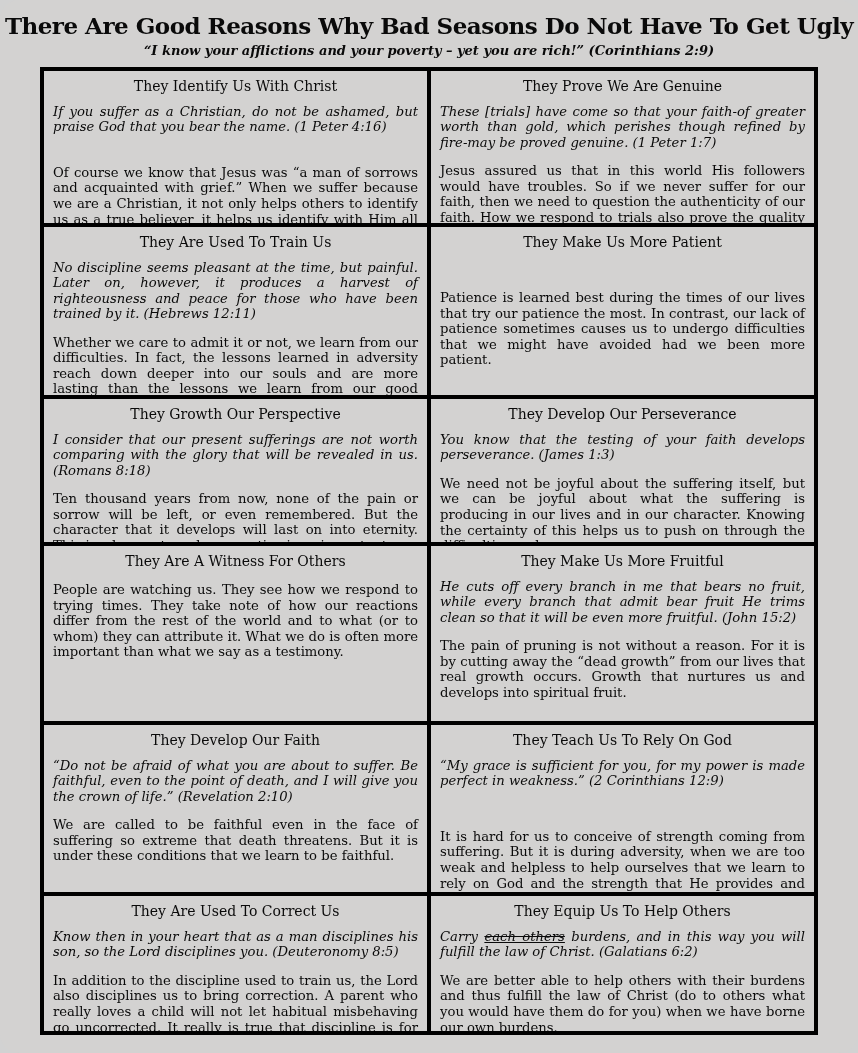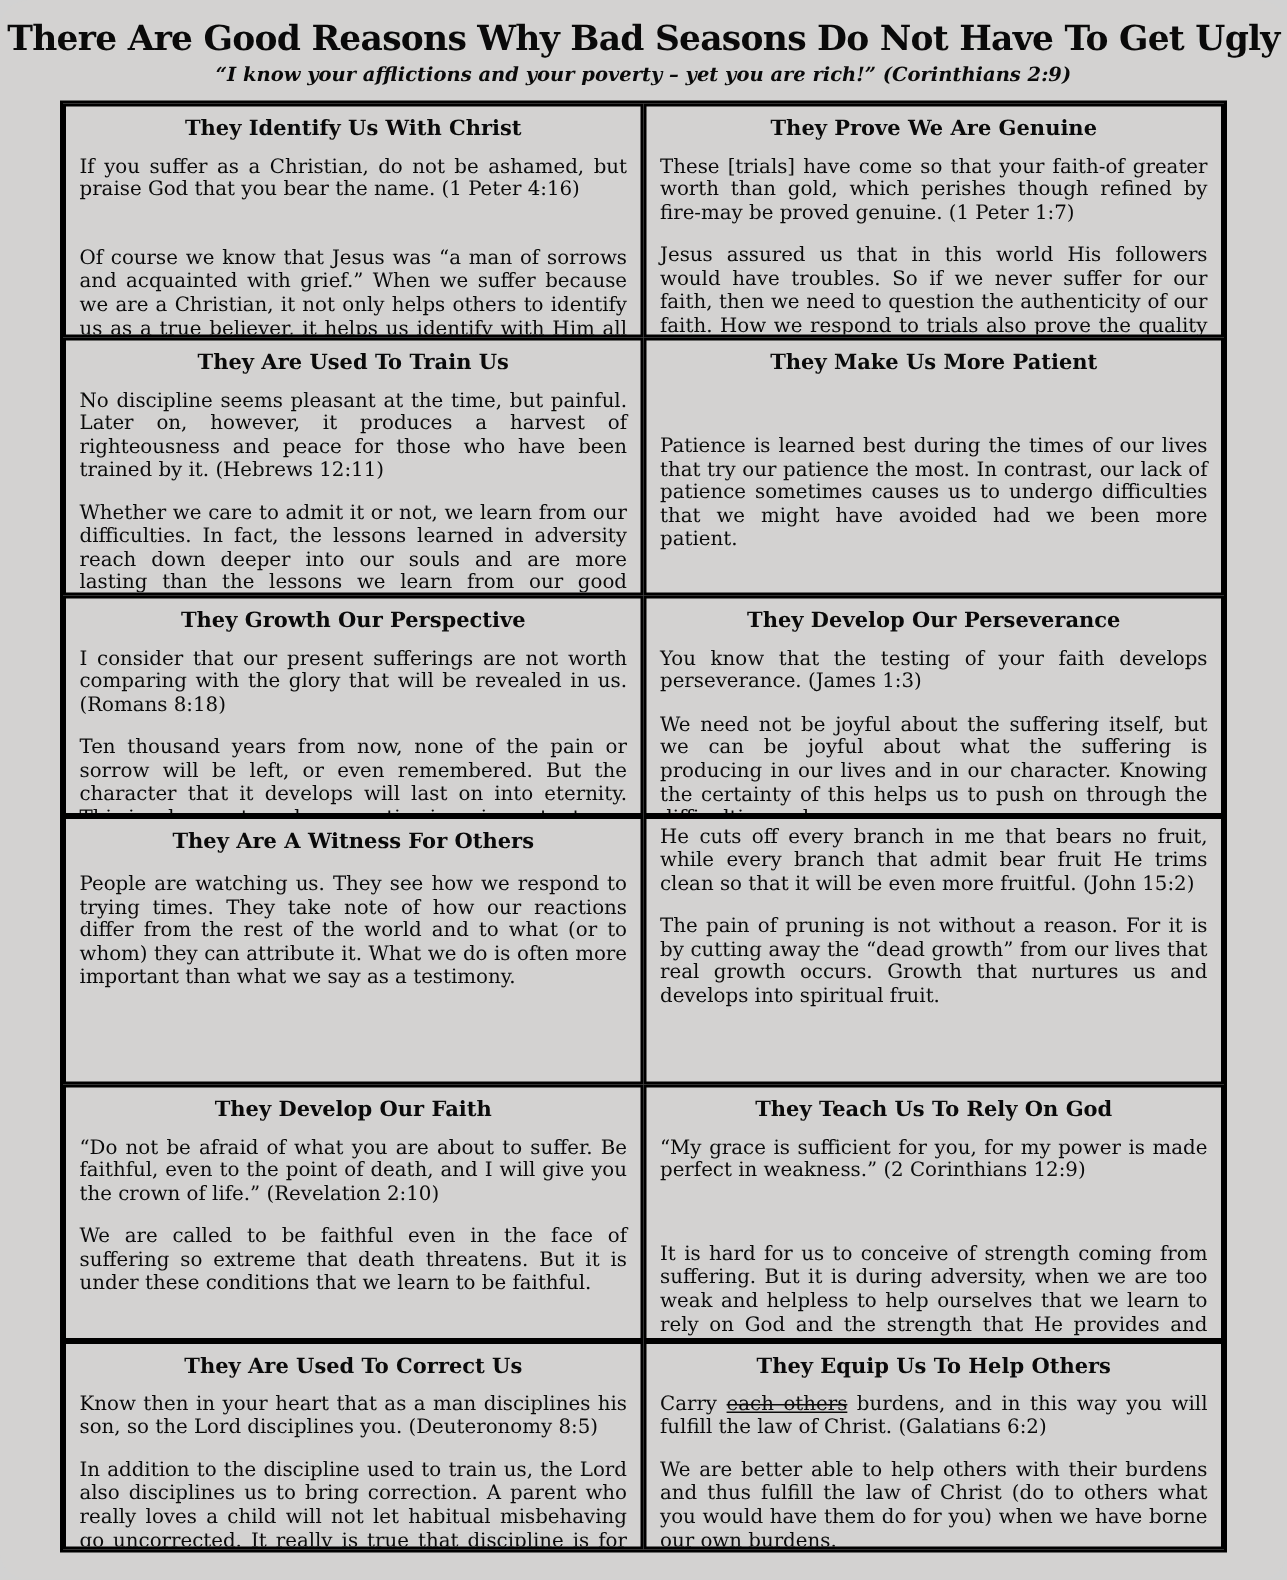--- a/index.html
+++ b/index.html
@@ -45,26 +45,27 @@
     background: #d3d2d1;
   }
   .cell {
     border: 2px solid #000;
     box-sizing: border-box;
     padding: 5px 9px 4px 9px;
     overflow: hidden;
   }
   .cell-heading {
     font-size: 14px;
-    font-weight: bold;
+    font-weight: normal;
     text-align: center;
     margin: 2px 0 10px 0;
   }
   .quote {
     font-size: 13.2px;
+    font-style: italic;
     text-align: justify;
     line-height: 1.17;
     margin: 0;
   }
   .commentary {
     font-size: 13.2px;
     text-align: justify;
     line-height: 1.18;
     margin: 13px 0 0 0;
   }
@@ -120,20 +121,21 @@
       <p class="quote">You know that the testing of your faith develops perseverance.  (James 1:3)</p>
       <p class="commentary">We need not be joyful about the suffering itself, but we can be joyful about what the suffering is producing in our lives and in our character.  Knowing the certainty of this helps us to push on through the difficulties and persevere.</p>
     </div>
 
     <div class="cell">
       <h2 class="cell-heading">They Are A Witness For Others</h2>
       <p class="commentary">People are watching us.  They see how we respond to trying times.  They take note of how our reactions differ from the rest of the world and to what (or to whom) they can attribute it.  What we do is often more important than what we say as a testimony.</p>
     </div>
 
     <div class="cell">
+      <h2 class="cell-heading">They Make Us More Fruitful</h2>
       <p class="quote">He cuts off every branch in me that bears no fruit, while every branch that admit bear fruit He trims clean so that it will be even more fruitful.  (John 15:2)</p>
       <p class="commentary">The pain of pruning is not without a reason.  For it is by cutting away the “dead growth” from our lives that real growth occurs.  Growth that nurtures us and develops into spiritual fruit.</p>
     </div>
 
     <div class="cell">
       <h2 class="cell-heading">They Develop Our Faith</h2>
       <p class="quote">“Do not be afraid of what you are about to suffer.  Be faithful, even to the point of death, and I will give you the crown of life.”  (Revelation 2:10)</p>
       <p class="commentary">We are called to be faithful even in the face of suffering so extreme that death threatens.  But it is under these conditions that we learn to be faithful.</p>
     </div>
 

